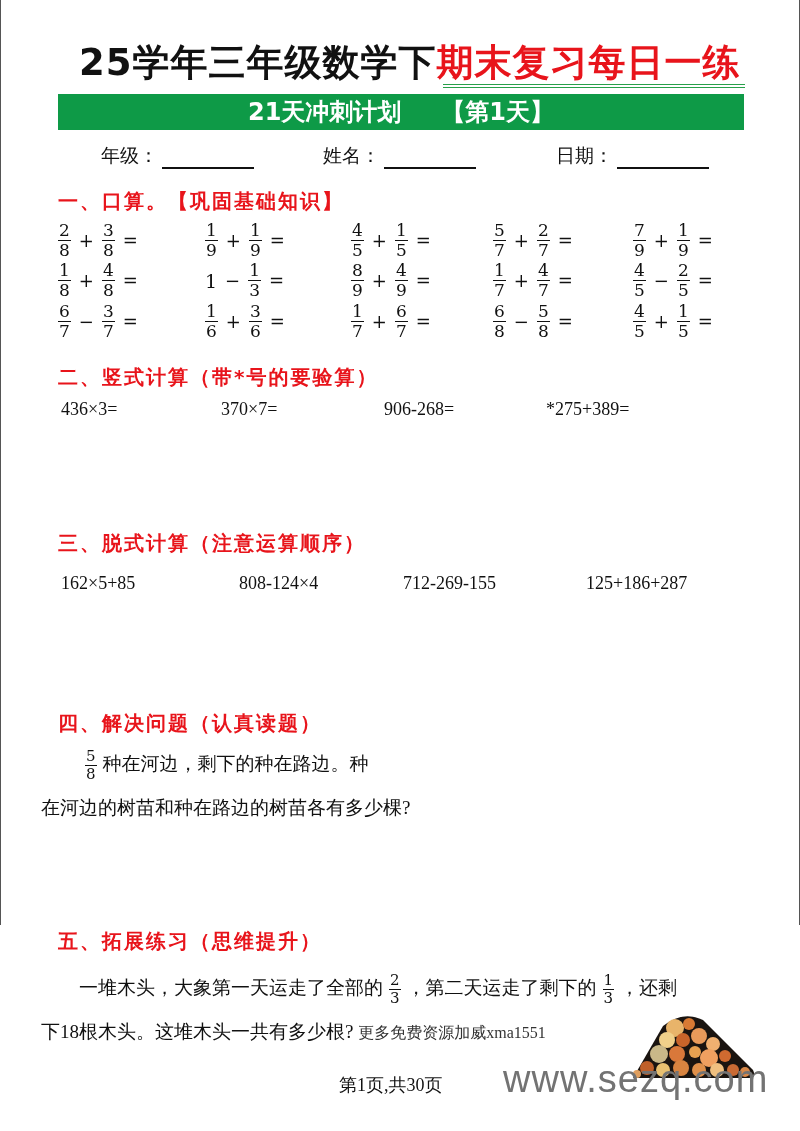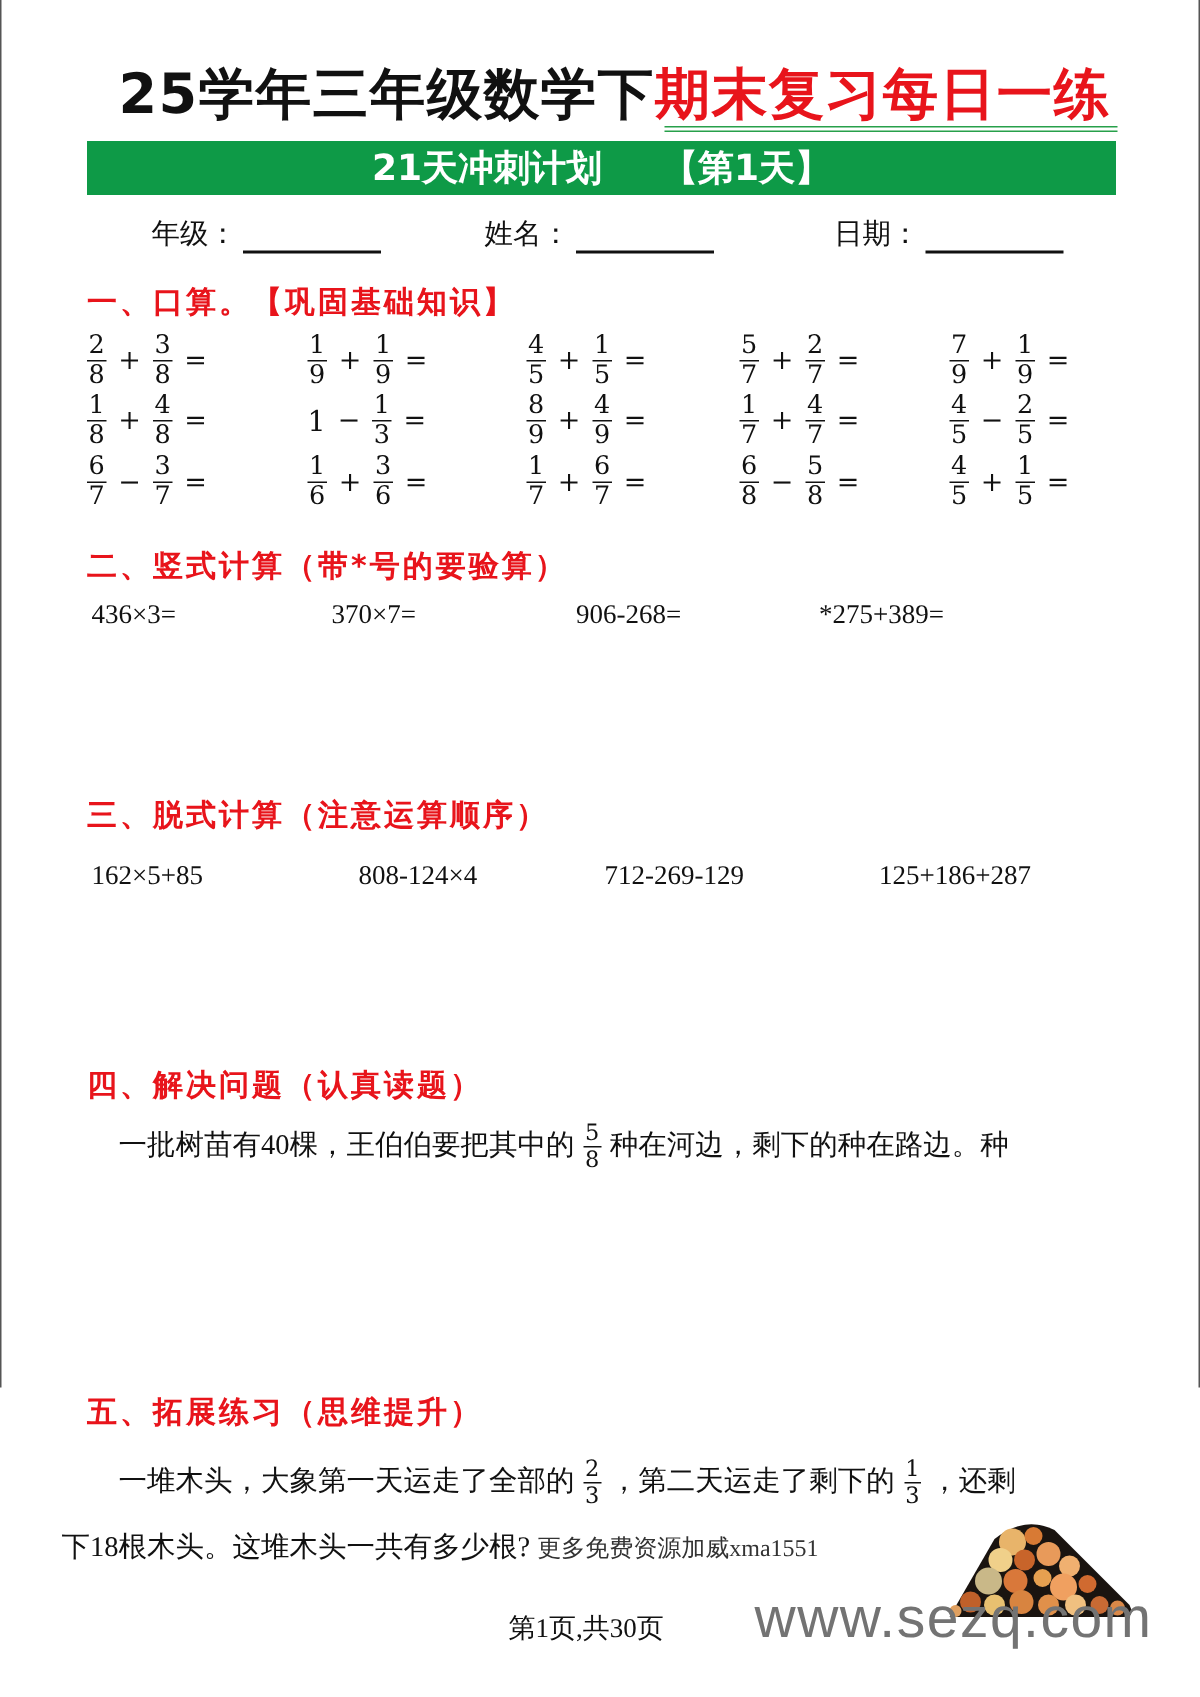--- a/index.html
+++ b/index.html
@@ -252,31 +252,32 @@
 
   <div class="sec" style="top:364px">二、竖式计算（带*号的要验算）</div>
   <div class="calc" style="left:60px;top:399px">436×3=</div>
   <div class="calc" style="left:220px;top:399px">370×7=</div>
   <div class="calc" style="left:383px;top:399px">906-268=</div>
   <div class="calc" style="left:545px;top:399px">*275+389=</div>
 
   <div class="sec" style="top:530px">三、脱式计算（注意运算顺序）</div>
   <div class="calc" style="left:60px;top:573px">162×5+85</div>
   <div class="calc" style="left:238px;top:573px">808-124×4</div>
-  <div class="calc" style="left:402px;top:573px">712-269-129</div>
+  <div class="calc" style="left:402px;top:573px">712-269-155</div>
   <div class="calc" style="left:585px;top:573px">125+186+287</div>
 
   <div class="sec" style="top:710px">四、解决问题（认真读题）</div>
   <div class="para" style="top:742px">
     <div style="padding-left:38px">
-      <span>一批树苗有40棵，王伯伯要把其中的</span><span class="frac">
+      <span class="frac">
           <span class="num">5</span>
           <span class="den">8</span>
         </span><span>种在河边，剩下的种在路边。种</span>
     </div>
+    <div>在河边的树苗和种在路边的树苗各有多少棵?</div>
   </div>
 
   <div class="sec" style="top:928px">五、拓展练习（思维提升）</div>
   <div class="para" style="top:966px">
     <div style="padding-left:38px">
       <span>一堆木头，大象第一天运走了全部的</span><span class="frac">
           <span class="num">2</span>
           <span class="den">3</span>
         </span><span>，第二天运走了剩下的</span><span class="frac">
           <span class="num">1</span>

